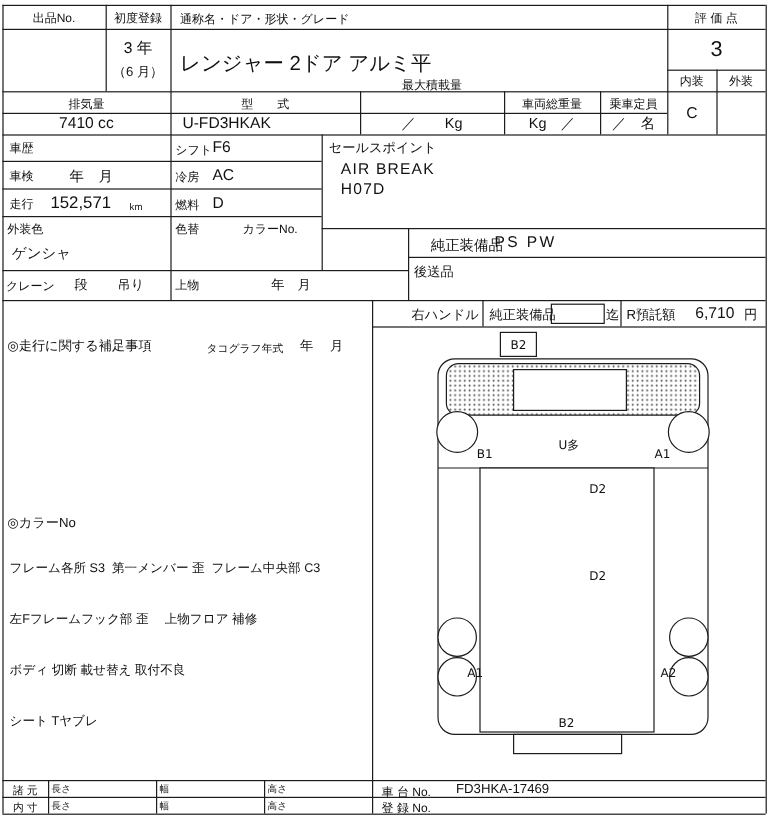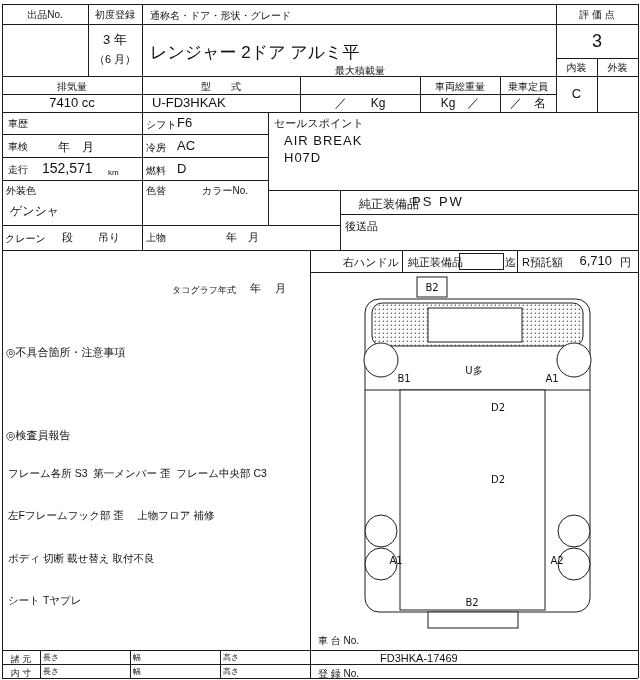--- a/index.html
+++ b/index.html
@@ -108,24 +108,24 @@
   <span class="t" style="left:226px;top:230px;font-size:11px">年　月</span>
 
   <span class="t" style="left:343px;top:255px;font-size:11px">右ハンドル</span>
   <span class="t" style="left:408px;top:255px;font-size:11px">純正装備品</span>
   <div style="position:absolute;left:459px;top:253px;width:43px;height:15px;border:1px solid #1c1c1c"></div>
   <span class="t" style="left:505px;top:255px;font-size:11px">迄</span>
   <span class="t" style="left:522px;top:255px;font-size:11px">R預託額</span>
   <span class="t" style="left:568px;top:253px;width:44px;text-align:right;font-size:13px">6,710</span>
   <span class="t" style="left:620px;top:255px;font-size:11px">円</span>
 
+  <span class="t" style="left:6px;top:281px;font-size:11px">◎走行に関する補足事項</span>
   <span class="t" style="left:172px;top:284px;font-size:9px">タコグラフ年式</span>
   <span class="t" style="left:250px;top:281px;font-size:11px">年　 月</span>
-  <span class="t" style="left:6px;top:345px;font-size:11px">◎不具合箇所・注意事項</span>
-  <span class="t" style="left:6px;top:428px;font-size:11px">◎検査員報告</span>
+  <span class="t" style="left:6px;top:428px;font-size:11px">◎カラーNo</span>
   <div class="report" style="position:absolute;left:8px;top:443px;width:300px;font-size:10.5px;white-space:pre">
     <div>フレーム各所 S3  第一メンバー 歪  フレーム中央部 C3</div>
     <div>左Fフレームフック部 歪　 上物フロア 補修</div>
     <div>ボディ 切断 載せ替え 取付不良</div>
     <div>シート Tヤブレ</div>
     
     
     
     
   </div>
@@ -169,17 +169,17 @@
   </svg>
 
   <span class="t c" style="left:2px;top:653px;width:38px;font-size:9px">諸 元</span>
   <span class="t" style="left:43px;top:652px;font-size:8px">長さ</span>
   <span class="t" style="left:133px;top:652px;font-size:8px">幅</span>
   <span class="t" style="left:223px;top:652px;font-size:8px">高さ</span>
   <span class="t c" style="left:2px;top:667px;width:38px;font-size:9px">内 寸</span>
   <span class="t" style="left:43px;top:666px;font-size:8px">長さ</span>
   <span class="t" style="left:133px;top:666px;font-size:8px">幅</span>
   <span class="t" style="left:223px;top:666px;font-size:8px">高さ</span>
-  <span class="t" style="left:318px;top:634px;font-size:10px">車 台 No.</span>
+  <span class="t" style="left:318px;top:653px;font-size:10px">車 台 No.</span>
   <span class="t" style="left:380px;top:652px;font-size:11px">FD3HKA-17469</span>
   <span class="t" style="left:318px;top:667px;font-size:10px">登 録 No.</span>
 
 </div>
 
 </body></html>

